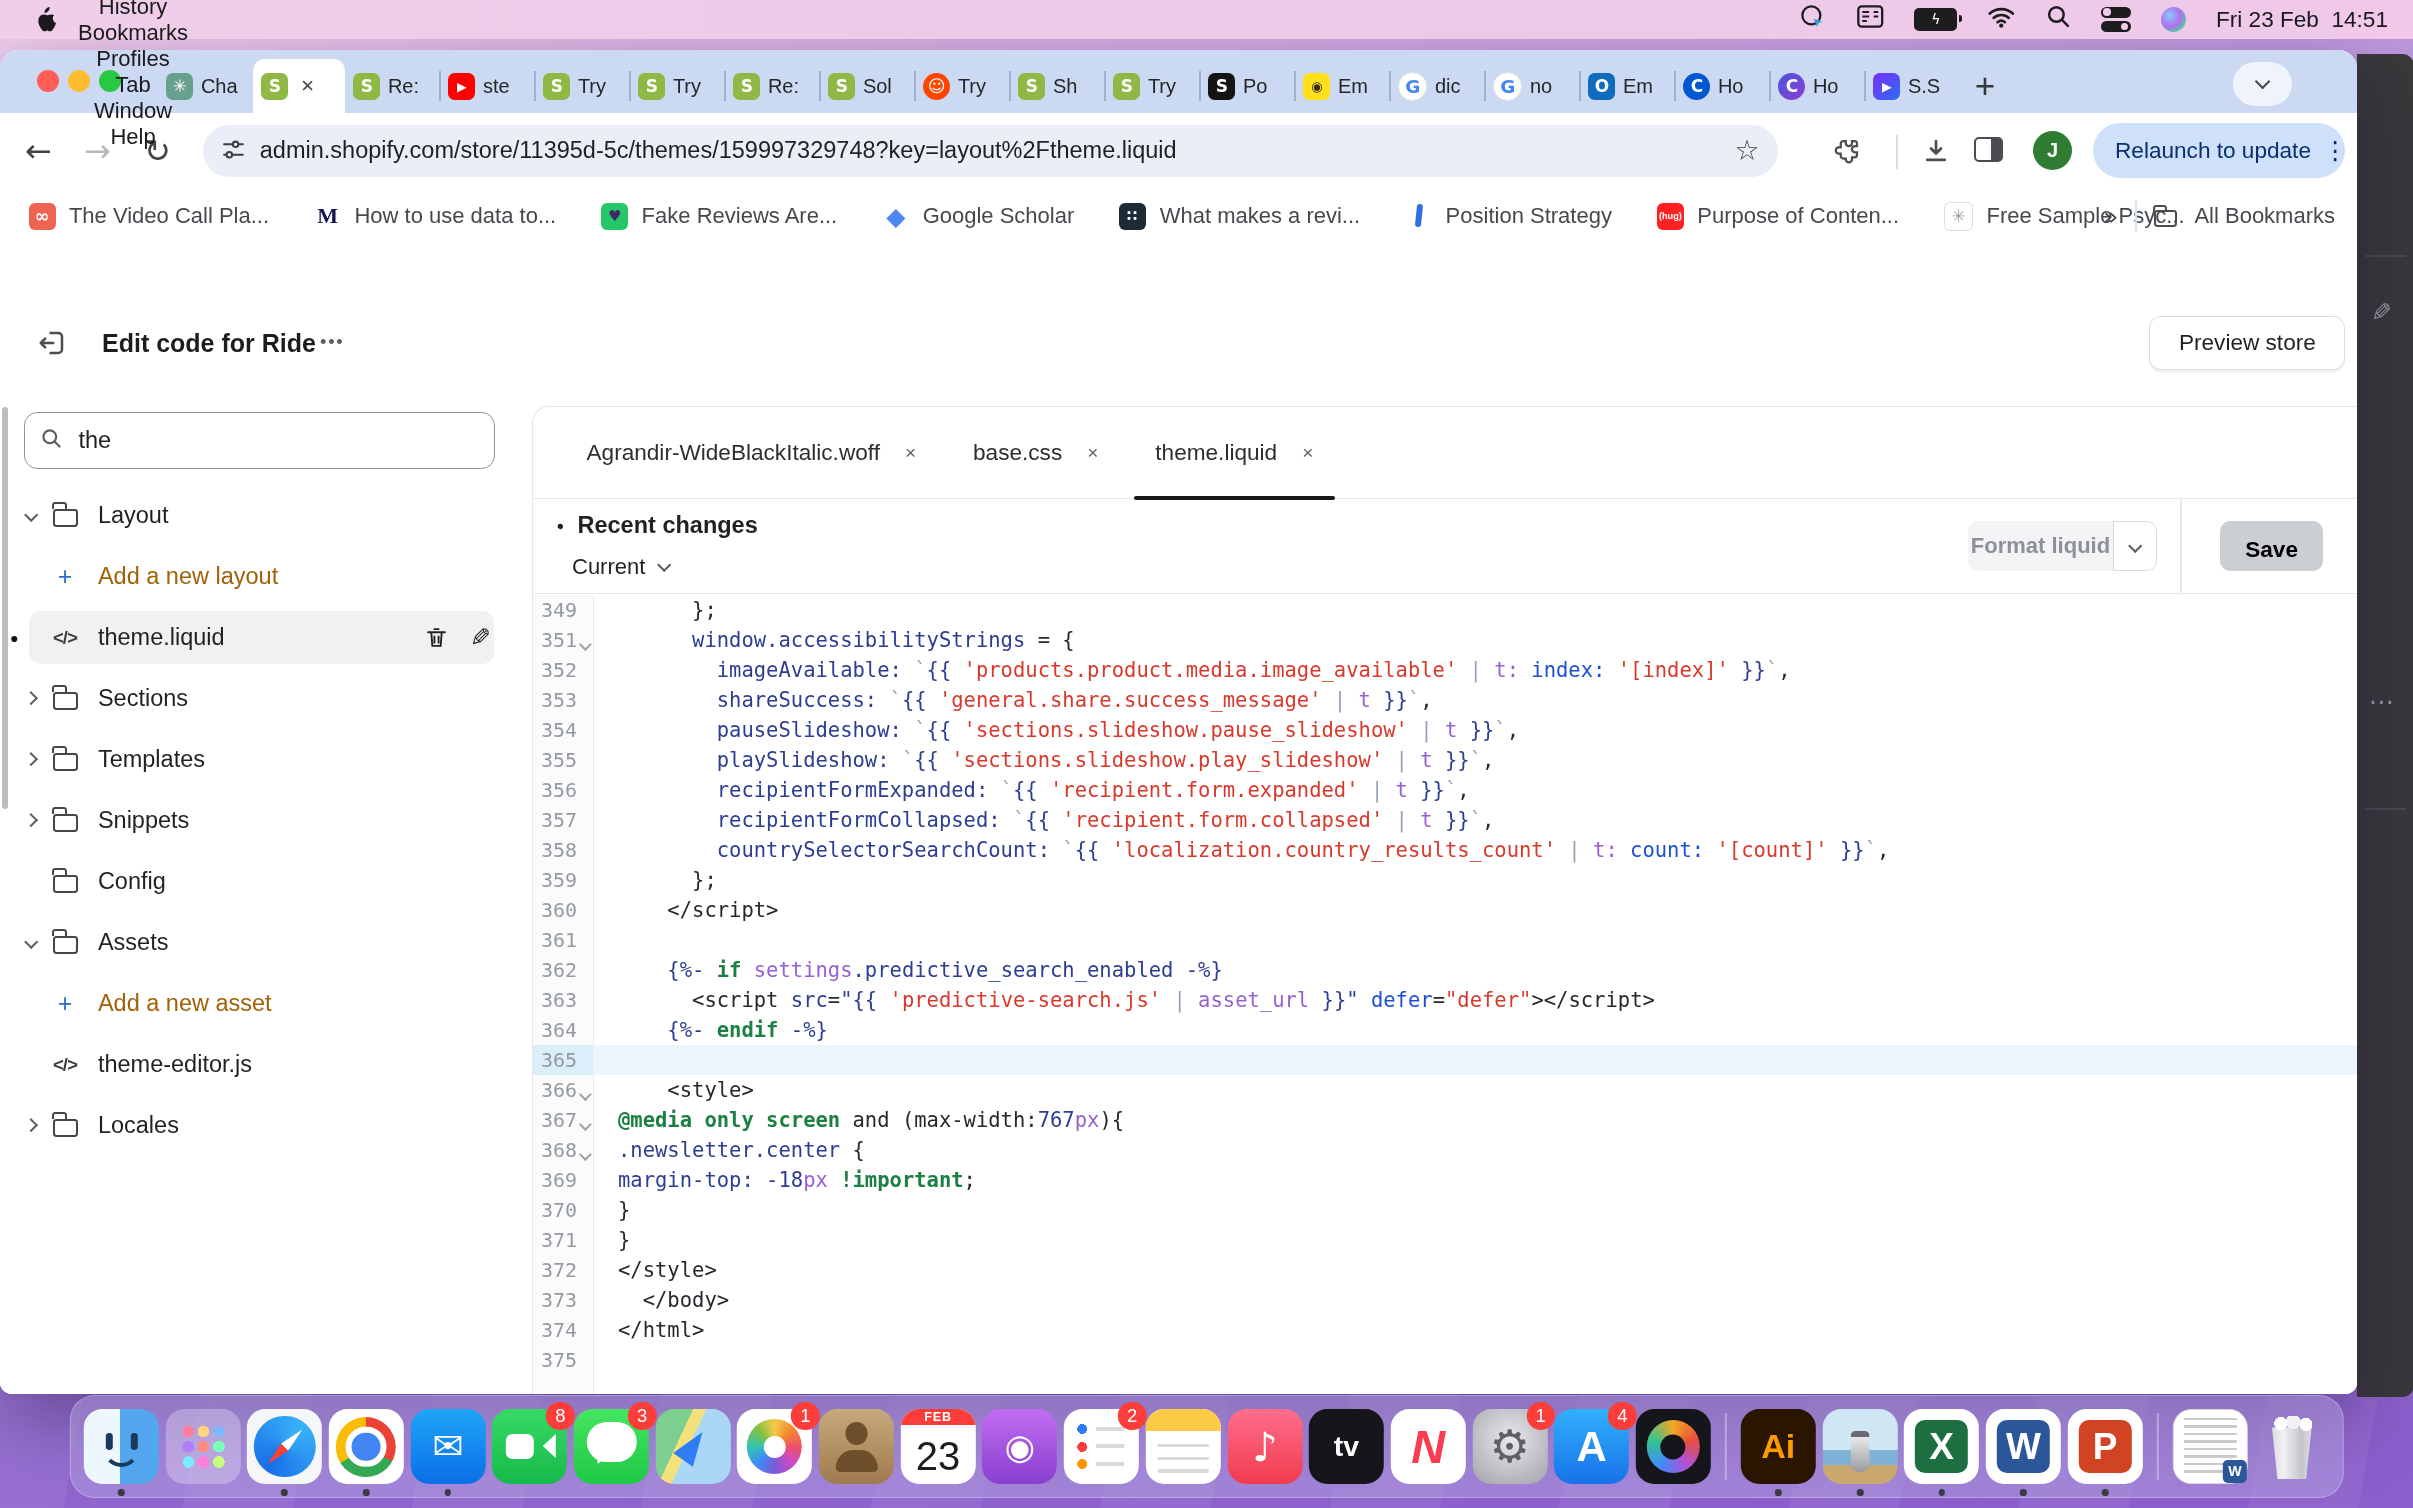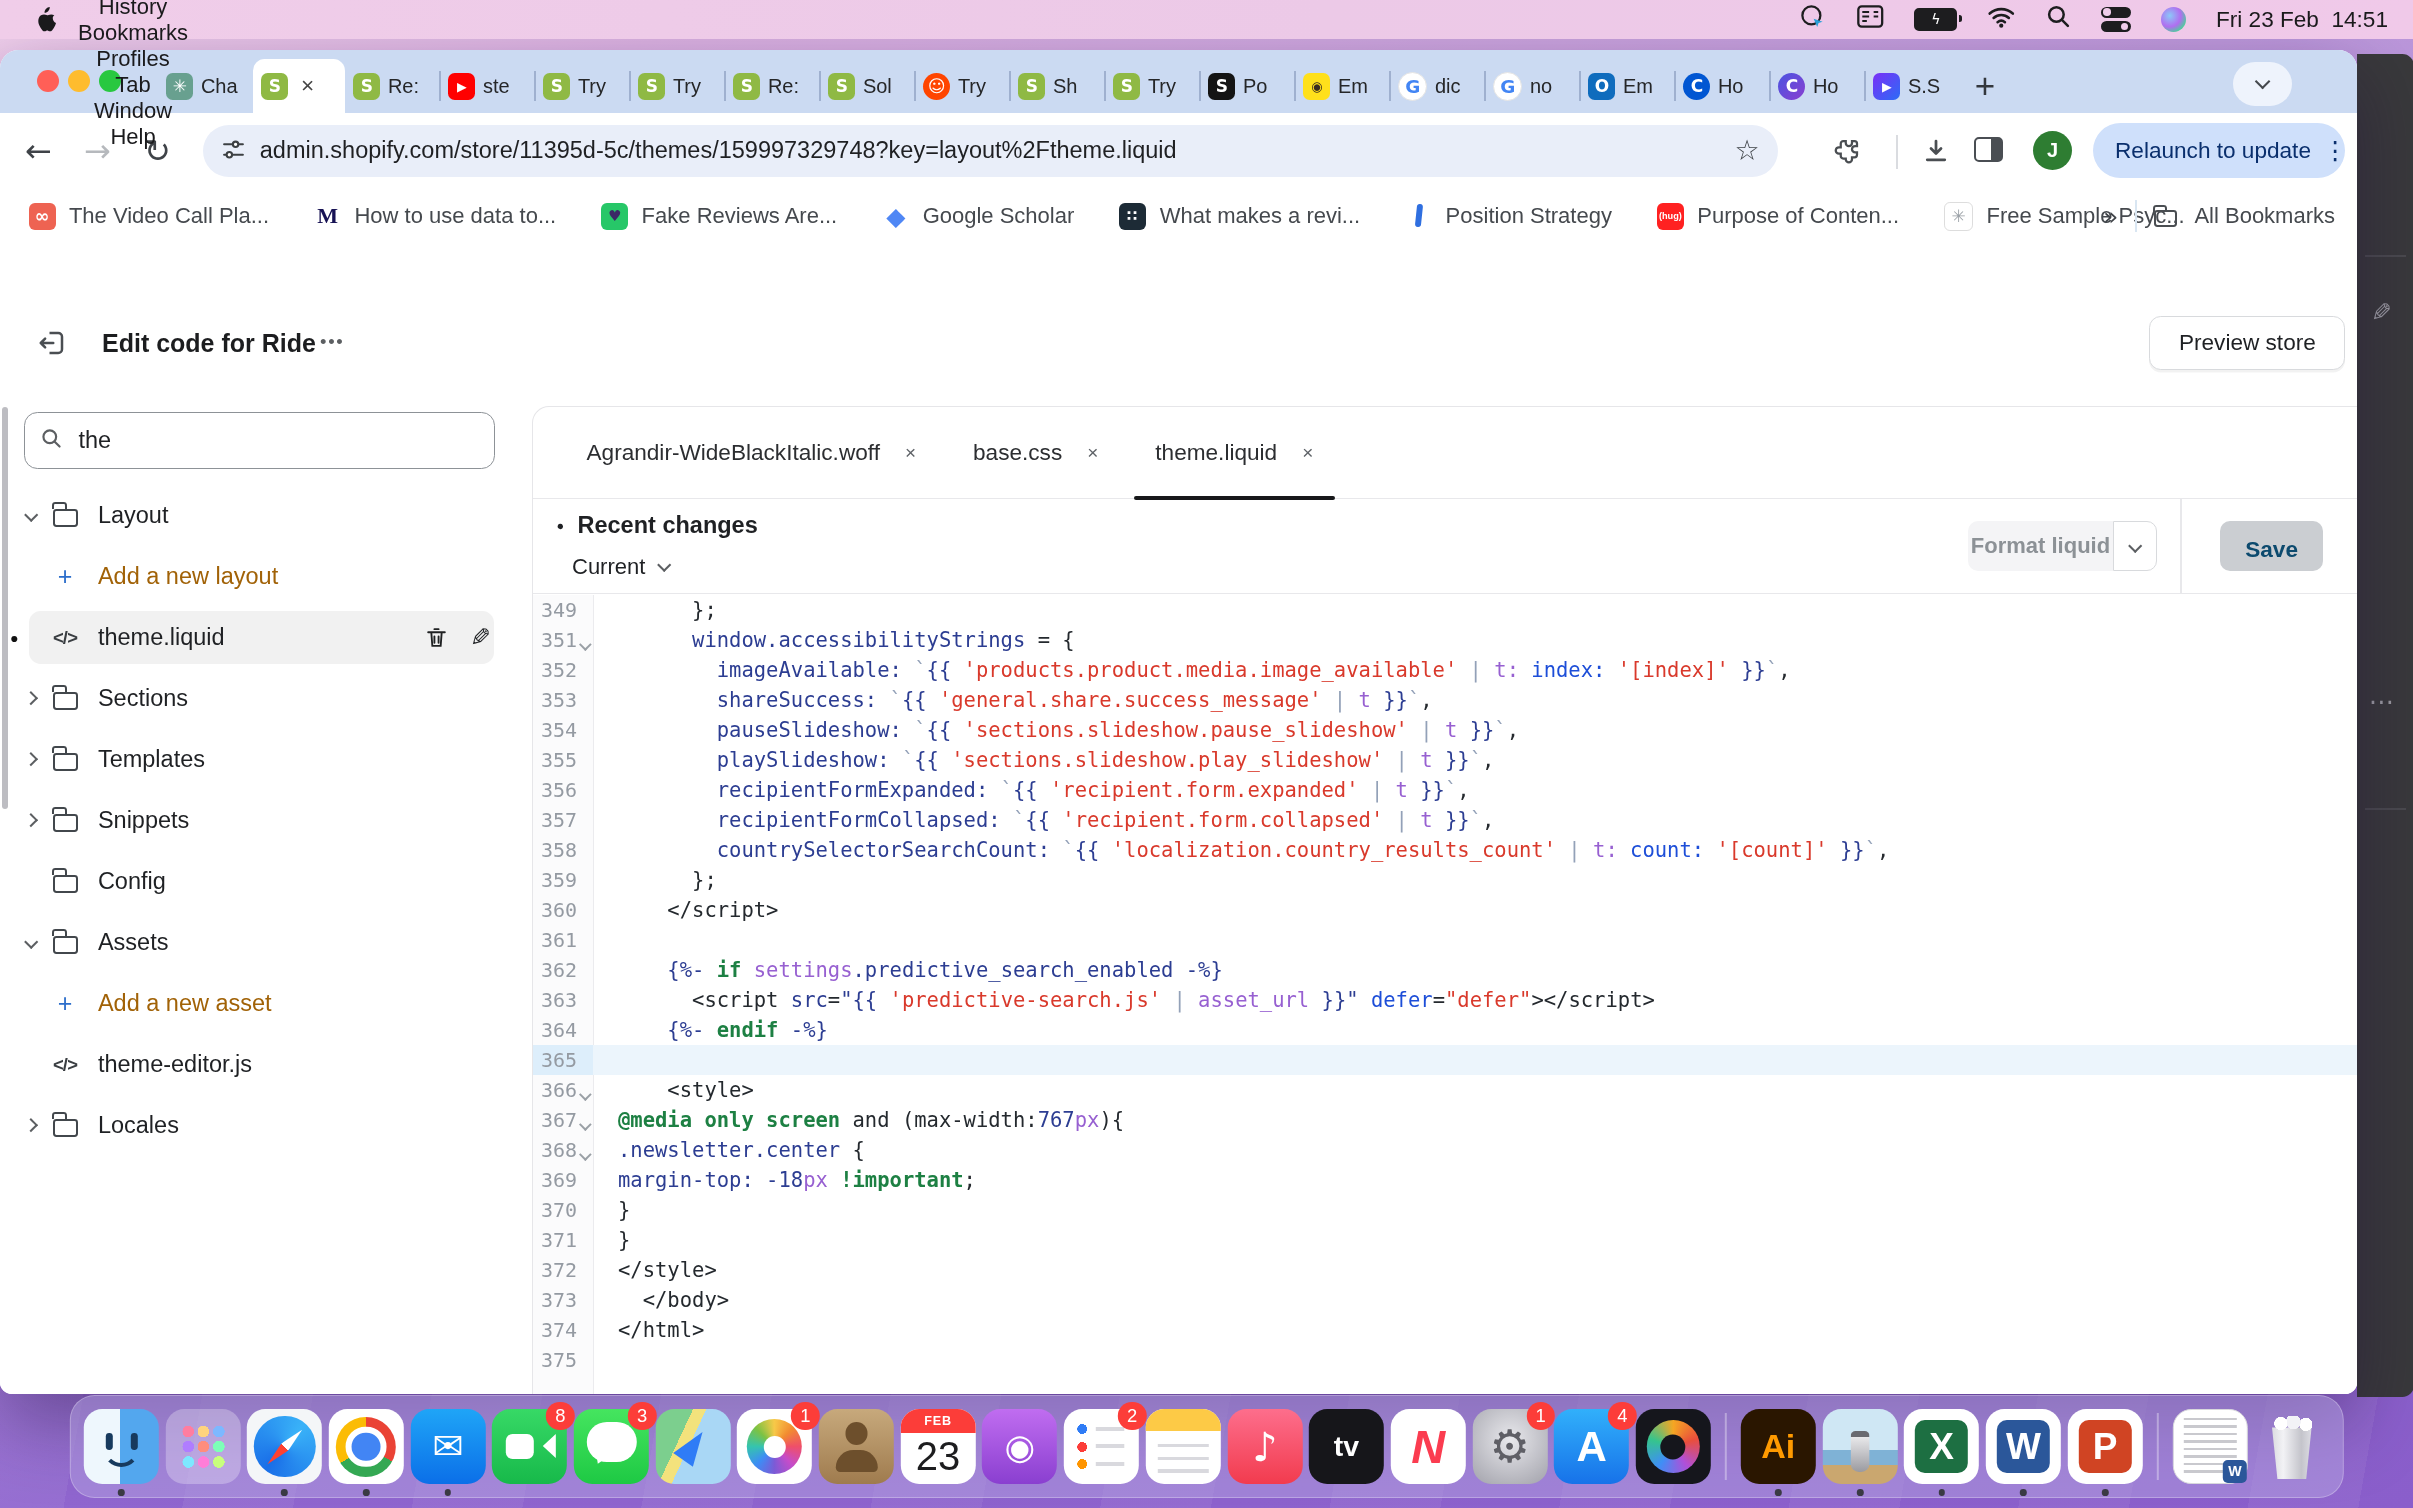--- a/index.html
+++ b/index.html
@@ -133,21 +133,21 @@
   .ftab.active::after{content:'';position:absolute;left:6.7px;right:6.7px;bottom:-1.7px;height:4.2px;background:#17181a;border-radius:2.5px;}
   .etoolbar{height:94px;position:relative;border-bottom:1.7px solid #e8e8eb;}
   .rc{position:absolute;left:23.5px;top:13.4px;display:flex;align-items:center;gap:13.4px;font-size:23.5px;font-weight:700;color:#1f2124;}
   .rc .dot{font-size:12.6px;}
   .cur{position:absolute;left:39px;top:55px;display:flex;gap:13.4px;align-items:center;font-size:22px;color:#1f2124;}
   .cur .schev{margin-top:-3.4px;}
   .vdiv{position:absolute;left:1647px;top:0;bottom:0;width:1.7px;background:#e8e8eb;}
   .fmt{position:absolute;left:1435px;top:22px;height:50px;display:flex;}
   .fmt-main{width:145px;background:#f4f4f6;border-radius:10px 0 0 10px;color:#8c9196;font-size:22px;font-weight:600;display:flex;align-items:center;justify-content:center;}
   .fmt-chev{width:44px;background:#fff;border:1.7px solid #d8dadd;border-radius:0 10px 10px 0;display:flex;align-items:center;justify-content:center;box-sizing:border-box;}
-  .save{position:absolute;right:34px;top:22px;height:50px;padding:16px 25px;background:#cbced2;color:#0c4a6e;font-size:22.6px;font-weight:600;border:none;border-radius:10px;font-family:"Liberation Sans",sans-serif;}
+  .save{position:absolute;right:34px;top:22px;height:50px;padding:16px 25px;background:#cbced2;color:#000000;font-size:22.6px;font-weight:600;border:none;border-radius:10px;font-family:"Liberation Sans",sans-serif;}
   .codearea{position:absolute;left:0;top:188px;right:0;bottom:0;overflow:hidden;}
   .codearea::before{content:'';position:absolute;left:0;top:0;bottom:0;width:60px;background:#fbfbfc;border-right:1.7px solid #ebebee;}
   .crow{position:relative;display:flex;height:30px;}
   .crow.hl{background:#ecf5fc;}
   .gnum{flex:0 0 60px;position:relative;text-align:right;padding-right:15px;box-sizing:border-box;
     font:20px/30px "DejaVu Sans Mono",monospace;color:#949aa2;border-right:1.7px solid transparent;}
   .crow.hl .gnum{background:#ddeefb;}
   .gfold{position:absolute;right:2.5px;bottom:6.7px;width:6.7px;height:6.7px;border-right:2.1px solid #9aa0a6;border-bottom:2.1px solid #9aa0a6;transform:rotate(45deg);}
   .ccode{flex:1;font:20.5px/30px "DejaVu Sans Mono",monospace;white-space:pre;padding-left:25px;color:#24292e;}
   .tk-p{color:#24292e;}.tk-n{color:#2c3d92;}.tk-r{color:#d9392b;}.tk-pu{color:#9760d1;}
@@ -189,21 +189,21 @@
   .b-maps{background:linear-gradient(115deg,#7ccf8e 0 34%,#f3e27c 34% 46%,#a9d7f5 46% 100%);}
   .b-maps::after{content:'';position:absolute;left:25px;top:20px;border-left:12.6px solid transparent;border-right:12.6px solid transparent;border-bottom:34px solid #2f7cf6;transform:rotate(35deg);}
   .b-photos{background:#fff;}
   .b-photos::before{content:'';position:absolute;inset:10px;border-radius:50%;
     background:conic-gradient(#f7c948,#f28b30,#ef4f69,#c64cc9,#7b5bd6,#3d8df5,#35c4ae,#7cc243,#f7c948);}
   .b-photos::after{content:'';position:absolute;left:50%;top:50%;width:22px;height:22px;transform:translate(-50%,-50%);border-radius:50%;background:#fff;}
   .b-contacts{background:linear-gradient(180deg,#c7a97c,#9f7b4e);}
   .b-contacts::before{content:'';position:absolute;left:50%;top:13.4px;transform:translateX(-50%);width:22.6px;height:22.6px;border-radius:50%;background:#6d4f2c;}
   .b-contacts::after{content:'';position:absolute;left:50%;bottom:11.7px;transform:translateX(-50%);width:42px;height:22.6px;border-radius:20px 20px 5px 5px;background:#6d4f2c;}
   .b-calendar{background:#fff;overflow:hidden;}
-  .cal-m{position:absolute;top:0;left:0;right:0;height:24px;background:#fc3d39;color:#fff;font-size:12.6px;font-weight:700;letter-spacing:0.8px;display:flex;align-items:center;justify-content:center;}
+  .cal-m{position:absolute;top:0;left:0;right:0;height:16px;background:#fc3d39;color:#fff;font-size:12.6px;font-weight:700;letter-spacing:0.8px;display:flex;align-items:center;justify-content:center;}
   .cal-d{position:absolute;top:20px;left:0;right:0;bottom:0;display:flex;align-items:center;justify-content:center;font-size:40px;font-weight:300;color:#1d1d1f;}
   .b-podcasts{background:linear-gradient(180deg,#c06df0,#8a3fd0);}
   .b-podcasts .g{font-size:35px;}
   .b-reminders{background:#fff;}
   .b-reminders::before{content:'';position:absolute;inset:0;background-color:transparent;background-image:
     radial-gradient(circle 5px at 18.4px 20px,#2f7cf6 97%,transparent),radial-gradient(circle 5px at 18.4px 38px,#fc3d39 97%,transparent),
     radial-gradient(circle 5px at 18.4px 55px,#ff9500 97%,transparent),
     linear-gradient(#d9d9de,#d9d9de),linear-gradient(#d9d9de,#d9d9de),linear-gradient(#d9d9de,#d9d9de);
     background-repeat:no-repeat;background-size:auto,auto,auto,28.5px 4.2px,28.5px 4.2px,28.5px 4.2px;background-position:0 0,0 0,0 0,32px 17.6px,32px 35px,32px 53px;}
   .b-notes{background:#fff;}

